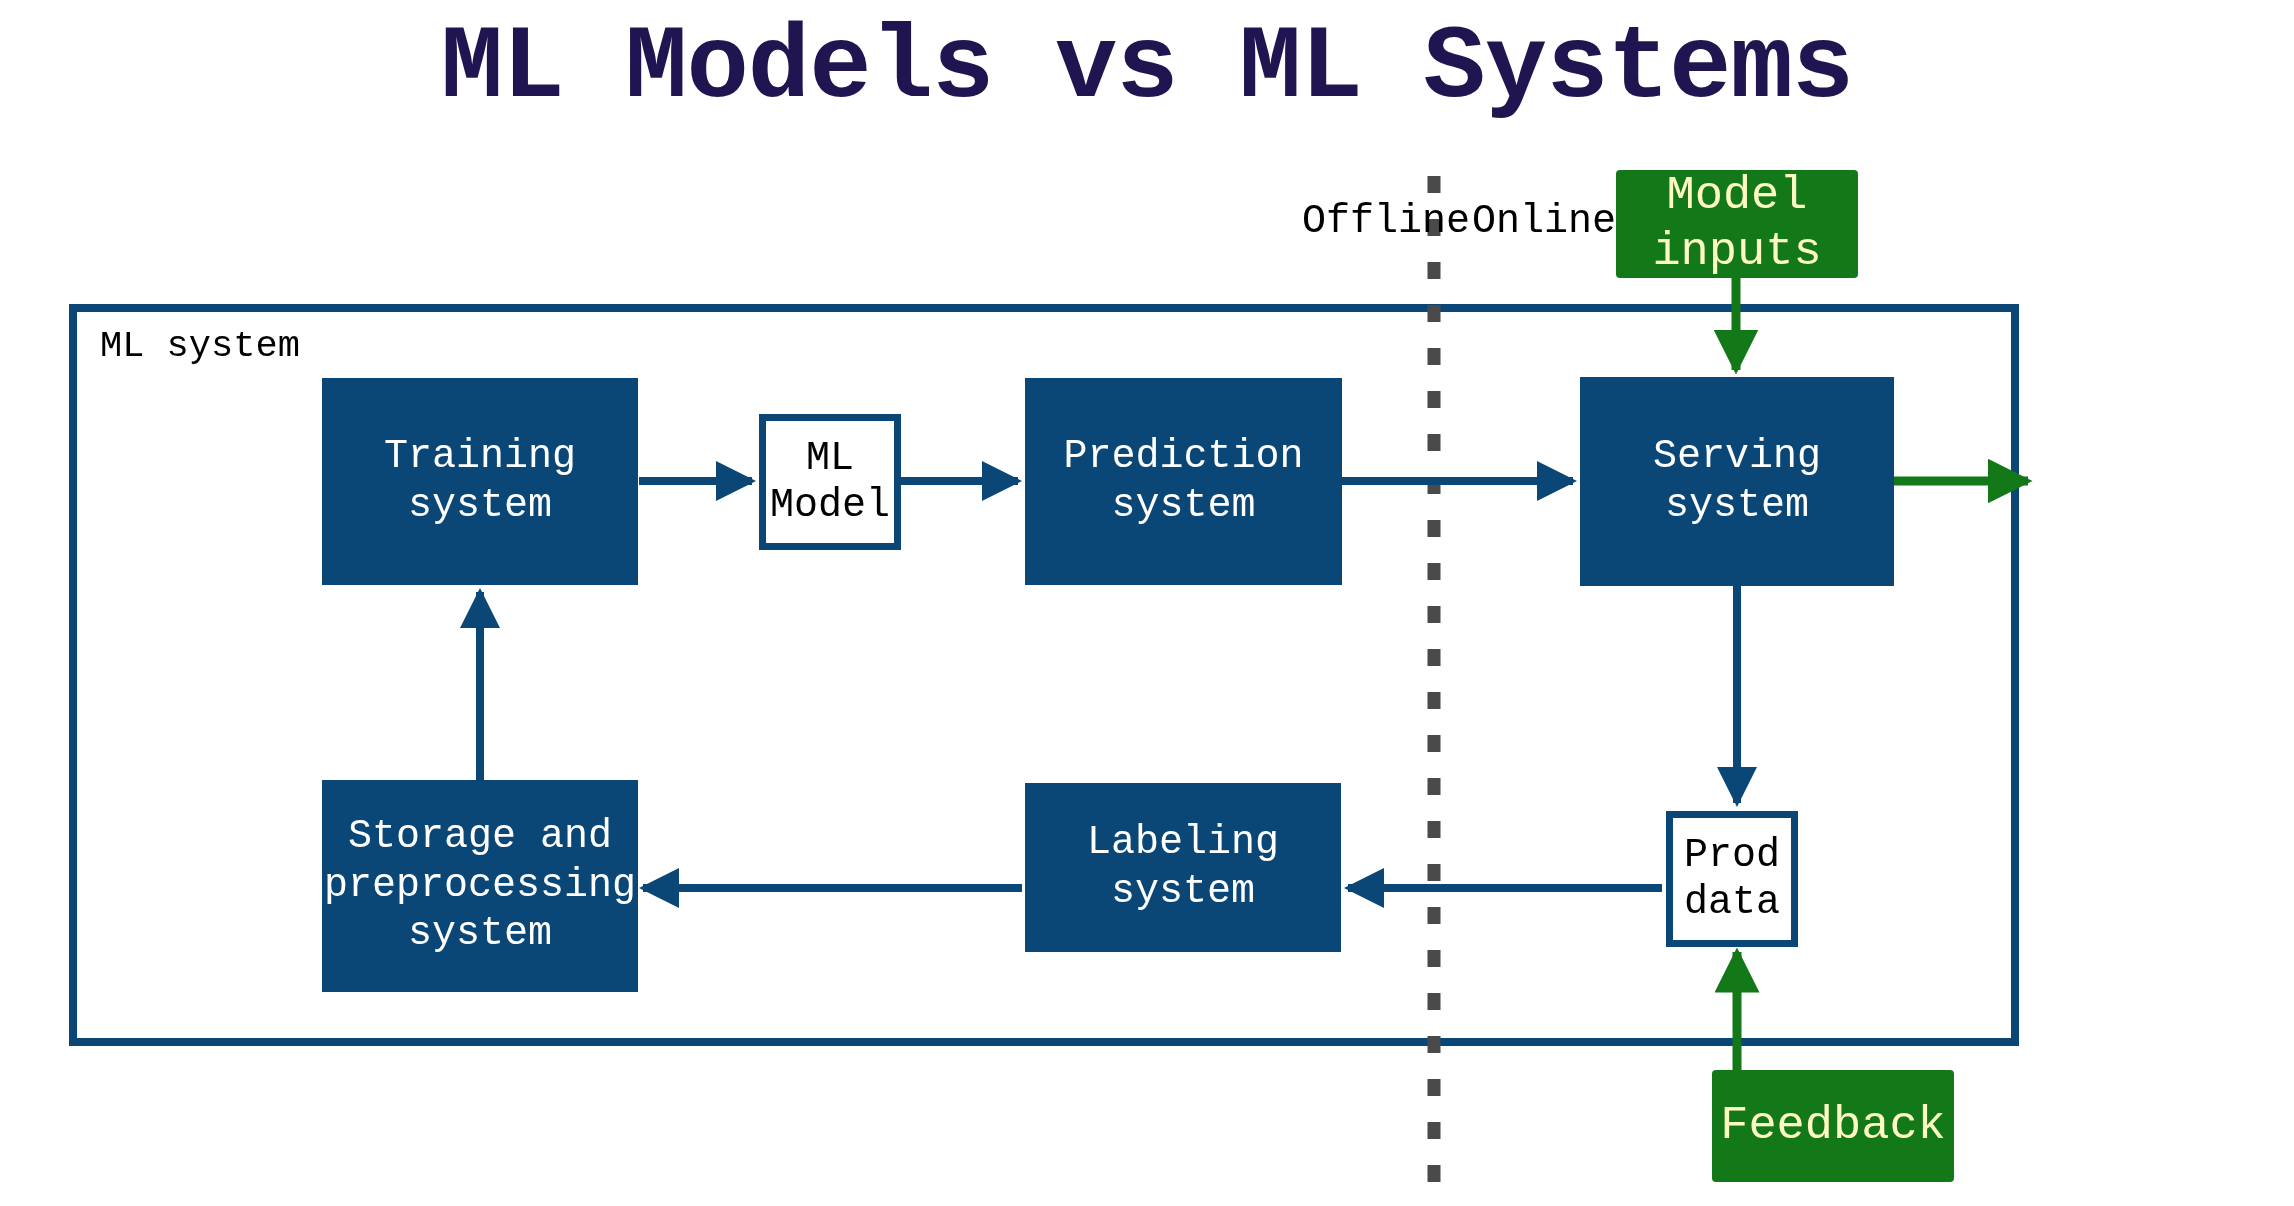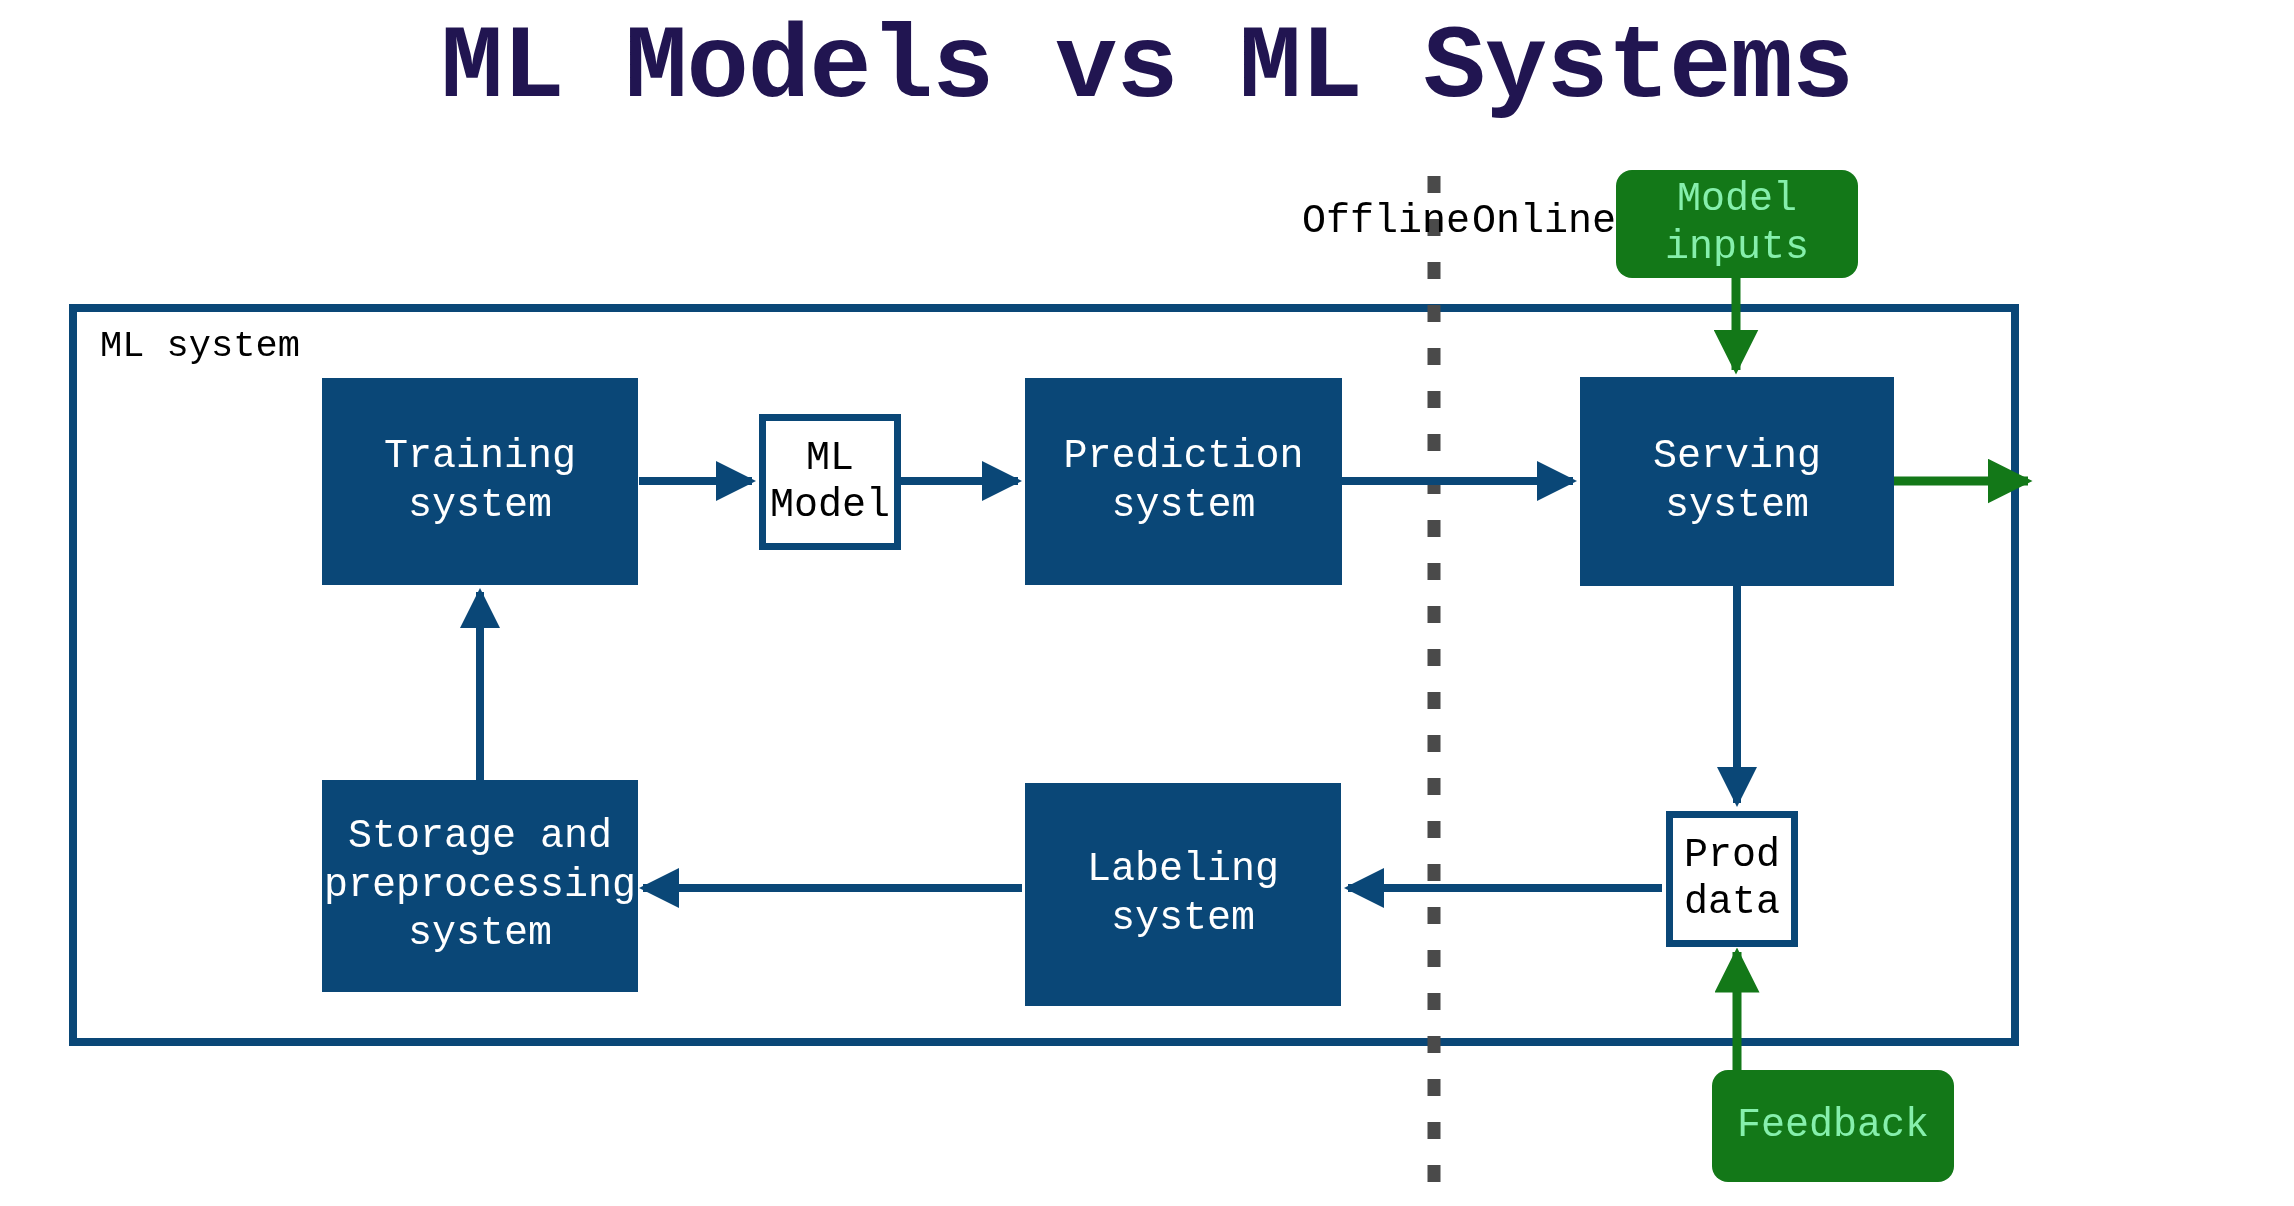--- a/index.html
+++ b/index.html
@@ -50,23 +50,23 @@
   }
   .node-outline {
     background: #ffffff;
     border: 7px solid #0a4777;
     color: #000000;
     font-size: 40px;
     line-height: 1.18;
   }
   .node-green {
     background: #137818;
-    color: #86efac;
-    font-size: 40px;
-    border-radius: 16px;
+    color: #fef9c3;
+    font-size: 47px;
+    border-radius: 4px;
     line-height: 1.2;
   }
   .plain-label {
     position: absolute;
     color: #000000;
     font-size: 40px;
     white-space: nowrap;
     margin-top: 27px;
   }
   .boundary-label {
@@ -141,21 +141,21 @@
   <div class="node node-filled" style="left:1580px; top:377px; width:314px; height:209px;">
     <span>Serving system</span>
   </div>
 
   <div class="node node-filled" style="left:322px; top:780px; width:316px; height:212px; flex-direction:column;">
     <span>Storage and</span>
     <span>preprocessing</span>
     <span>system</span>
   </div>
 
-  <div class="node node-filled" style="left:1025px; top:783px; width:316px; height:223px;">
+  <div class="node node-filled" style="left:1025px; top:783px; width:316px; height:169px;">
     <span>Labeling system</span>
   </div>
 
   <div class="node node-outline" style="left:1666px; top:811px; width:132px; height:136px; flex-direction:column;">
     <span>Prod</span>
     <span>data</span>
   </div>
 
   <div class="node node-green" style="left:1616px; top:170px; width:242px; height:108px;">
     <span>Model inputs</span>

